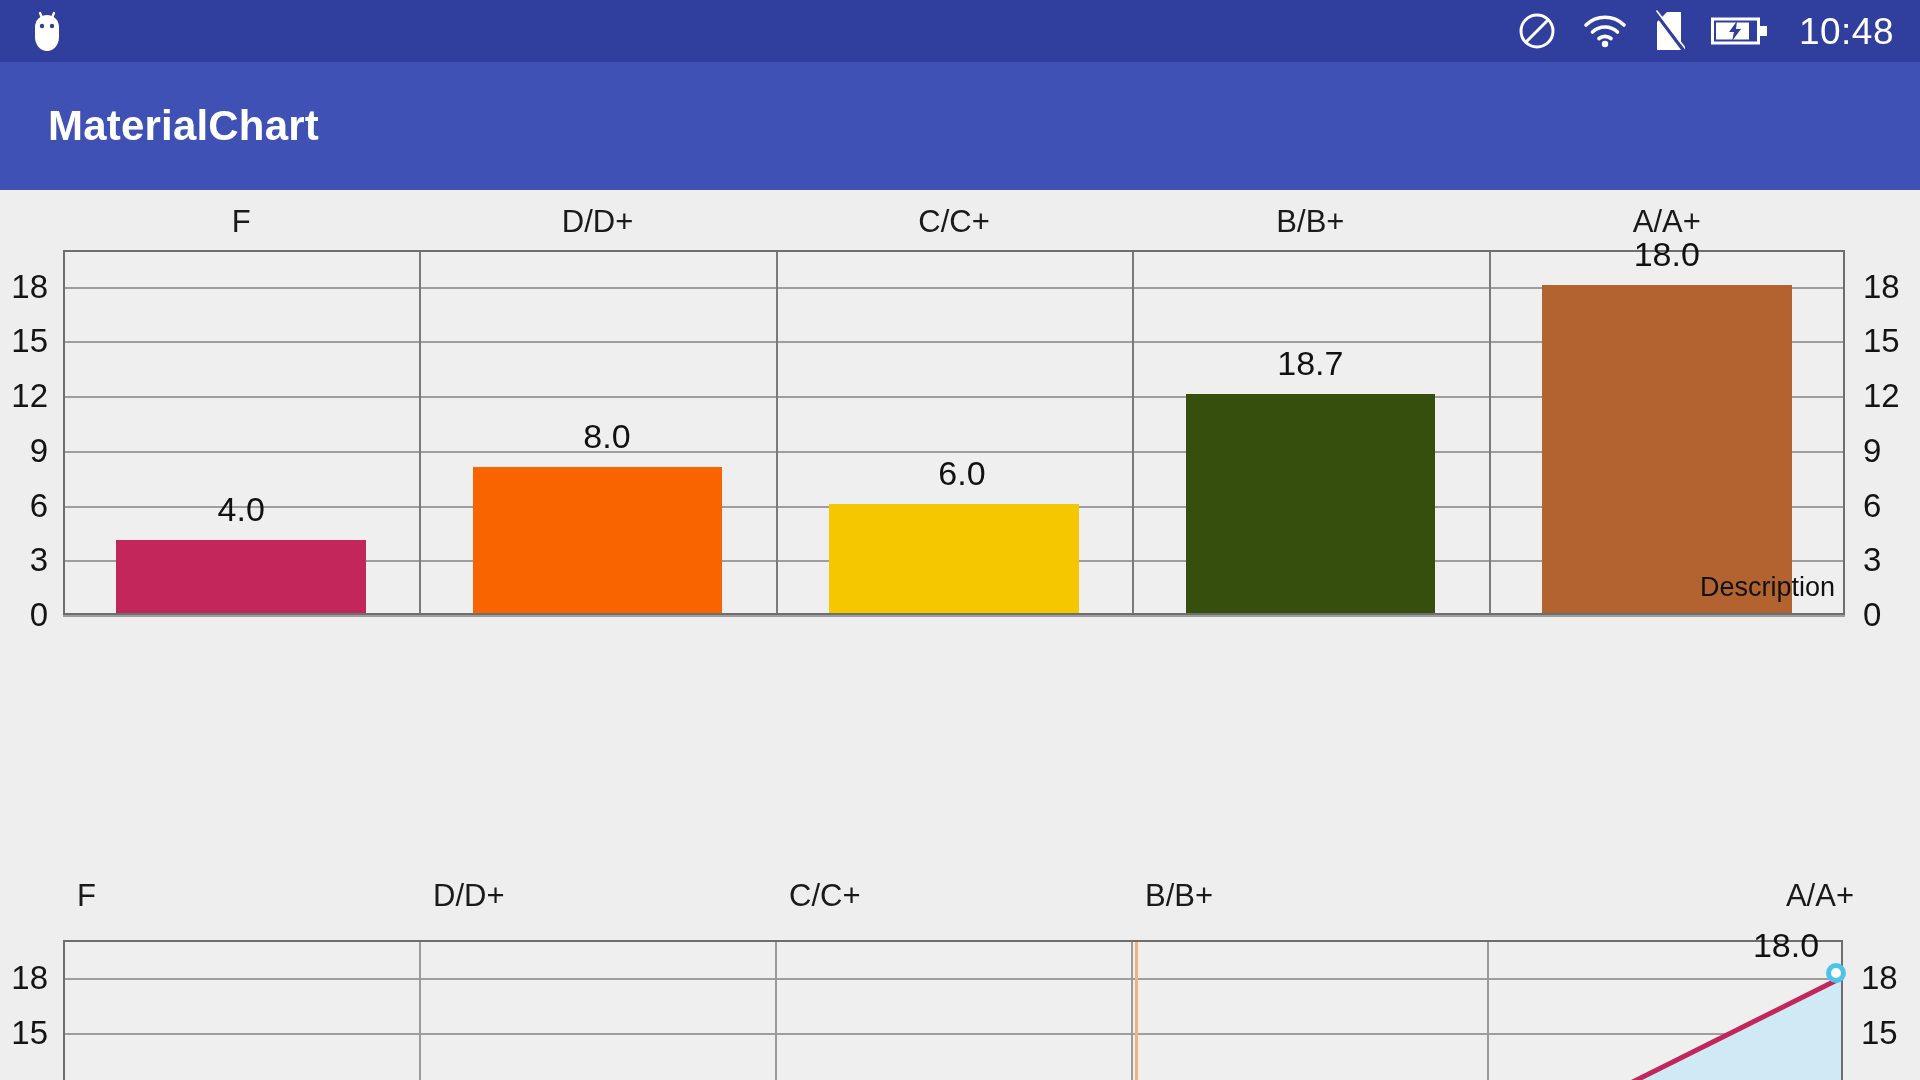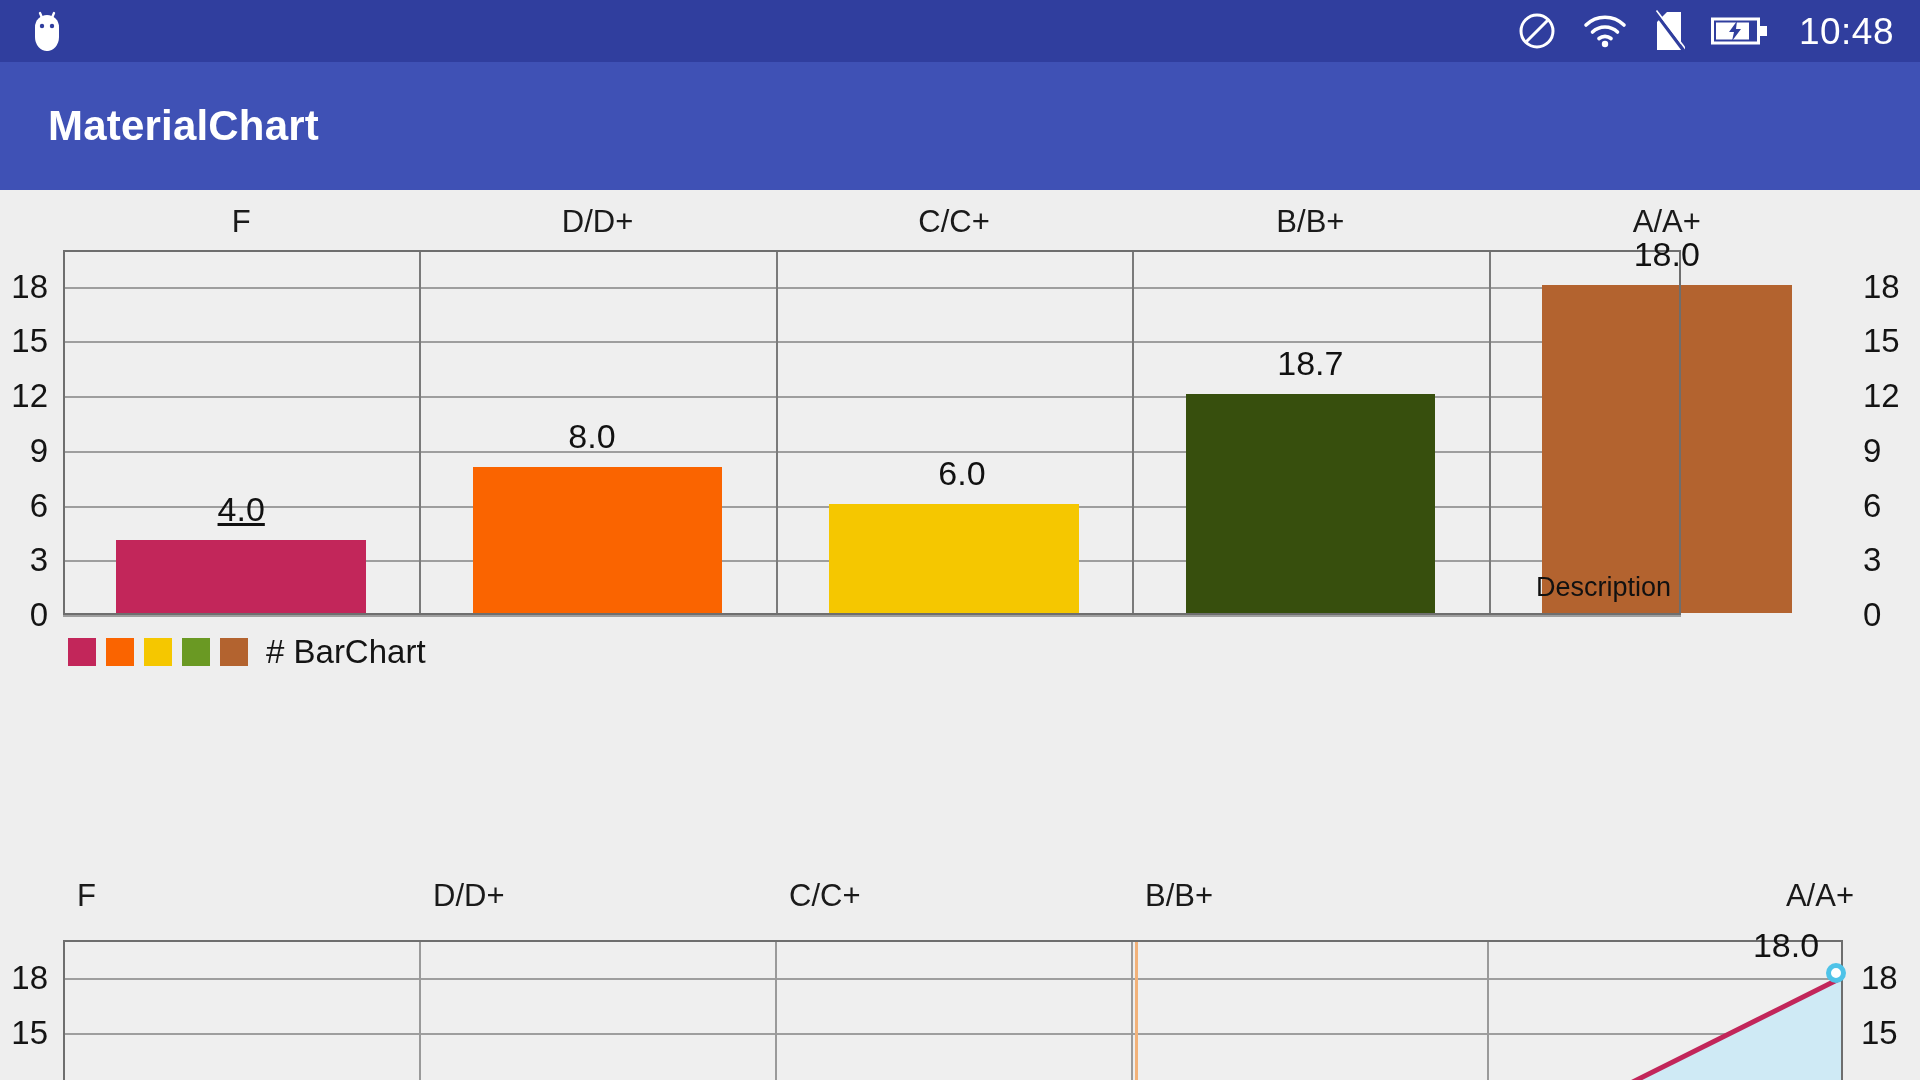--- a/index.html
+++ b/index.html
@@ -167,21 +167,21 @@
 <div id="content">
 
   <div id="barchart">
     <div class="xlabrow" id="bc-xlabels" style="left: 0px; top: 14px; width: 1920px;">
         <div class="xlab" style="left: 241.2px; top: 0px;">F</div>
         <div class="xlab" style="left: 597.6px; top: 0px;">D/D+</div>
         <div class="xlab" style="left: 954px; top: 0px;">C/C+</div>
         <div class="xlab" style="left: 1310.4px; top: 0px;">B/B+</div>
         <div class="xlab" style="left: 1666.8px; top: 0px;">A/A+</div>
       </div>
-    <div class="plot" id="bc-plot" style="left: 63px; top: 60px; width: 1618px; height: 365px;">
+    <div class="plot" id="bc-plot" style="left: 63px; top: 60px; width: 1782px; height: 365px;">
       <div class="plotbg"></div>
       <div id="bc-grid">
           <div class="gline-h" style="top: 36.5px;"></div>
           <div class="gline-h" style="top: 91.25px;"></div>
           <div class="gline-h" style="top: 146px;"></div>
           <div class="gline-h" style="top: 200.75px;"></div>
           <div class="gline-h" style="top: 255.5px;"></div>
           <div class="gline-h" style="top: 310.25px;"></div>
           <div class="gline-h" style="top: 365px;"></div>
           <div class="gline-v" style="left: 356.4px;"></div>
@@ -196,22 +196,22 @@
           <div class="bar" style="left: 1122.66px; width: 249.48px; height: 219px; background: rgb(55, 79, 13);"></div>
           <div class="bar" style="left: 1479.06px; width: 249.48px; height: 328.5px; background: rgb(179, 99, 47);"></div>
         </div>
       <div class="plot-top"></div>
       <div class="plot-left"></div>
       <div class="plot-right"></div>
       <div class="plot-bottom"></div>
       <div id="bc-desc" style="right: 10px; bottom: 12px;">Description</div>
     </div>
     <div id="bc-values">
-        <div class="barval" style="left: 241.2px; top: 300px; text-decoration: underline;">4.0</div>
-        <div class="barval" style="left: 592px; top: 227px;">8.0</div>
+        <div class="barval" style="left: 241.2px; top: 300px;">4.0</div>
+        <div class="barval" style="left: 607px; top: 227px;">8.0</div>
         <div class="barval" style="left: 954px; top: 263.5px; margin-left: 8px;">6.0</div>
         <div class="barval" style="left: 1310.4px; top: 154px;">18.7</div>
         <div class="barval" style="left: 1666.8px; top: 44.5px;">18.0</div>
       </div>
     <div id="bc-yleft">
         <div class="ytick left" style="left: 0px; width: 48px; top: 96.5px;">18</div>
         <div class="ytick left" style="left: 0px; width: 48px; top: 151.25px;">15</div>
         <div class="ytick left" style="left: 0px; width: 48px; top: 206px;">12</div>
         <div class="ytick left" style="left: 0px; width: 48px; top: 260.75px;">9</div>
         <div class="ytick left" style="left: 0px; width: 48px; top: 315.5px;">6</div>
@@ -220,30 +220,20 @@
       </div>
     <div id="bc-yright">
         <div class="ytick right" style="left: 1863px; top: 96.5px;">18</div>
         <div class="ytick right" style="left: 1863px; top: 151.25px;">15</div>
         <div class="ytick right" style="left: 1863px; top: 206px;">12</div>
         <div class="ytick right" style="left: 1863px; top: 260.75px;">9</div>
         <div class="ytick right" style="left: 1863px; top: 315.5px;">6</div>
         <div class="ytick right" style="left: 1863px; top: 370.25px;">3</div>
         <div class="ytick right" style="left: 1863px; top: 425px;">0</div>
       </div>
-    <div id="bc-legend" style="left: 68px; top: 443px;">
-      <div id="bc-legend-swatches" style="display: flex; align-items: center;">
-          <div class="lgswatch" style="background: rgb(194, 38, 90);"></div>
-          <div class="lgswatch" style="background: rgb(250, 100, 0);"></div>
-          <div class="lgswatch" style="background: rgb(245, 199, 0);"></div>
-          <div class="lgswatch" style="background: rgb(106, 153, 35);"></div>
-          <div class="lgswatch" style="background: rgb(179, 99, 47);"></div>
-        </div>
-      <span id="bc-legend-label"># BarChart</span>
-    </div>
   </div>
 
   <div id="linechart">
     <div id="lc-xlabels" style="position: absolute; left: 0px; top: 28px; width: 1920px;">
         <div class="xlab-l" style="left: 77px;">F</div>
         <div class="xlab-l" style="left: 433px;">D/D+</div>
         <div class="xlab-l" style="left: 789px;">C/C+</div>
         <div class="xlab-l" style="left: 1145px;">B/B+</div>
         <div class="xlab-l" style="right: 66px;">A/A+</div>
       </div>

